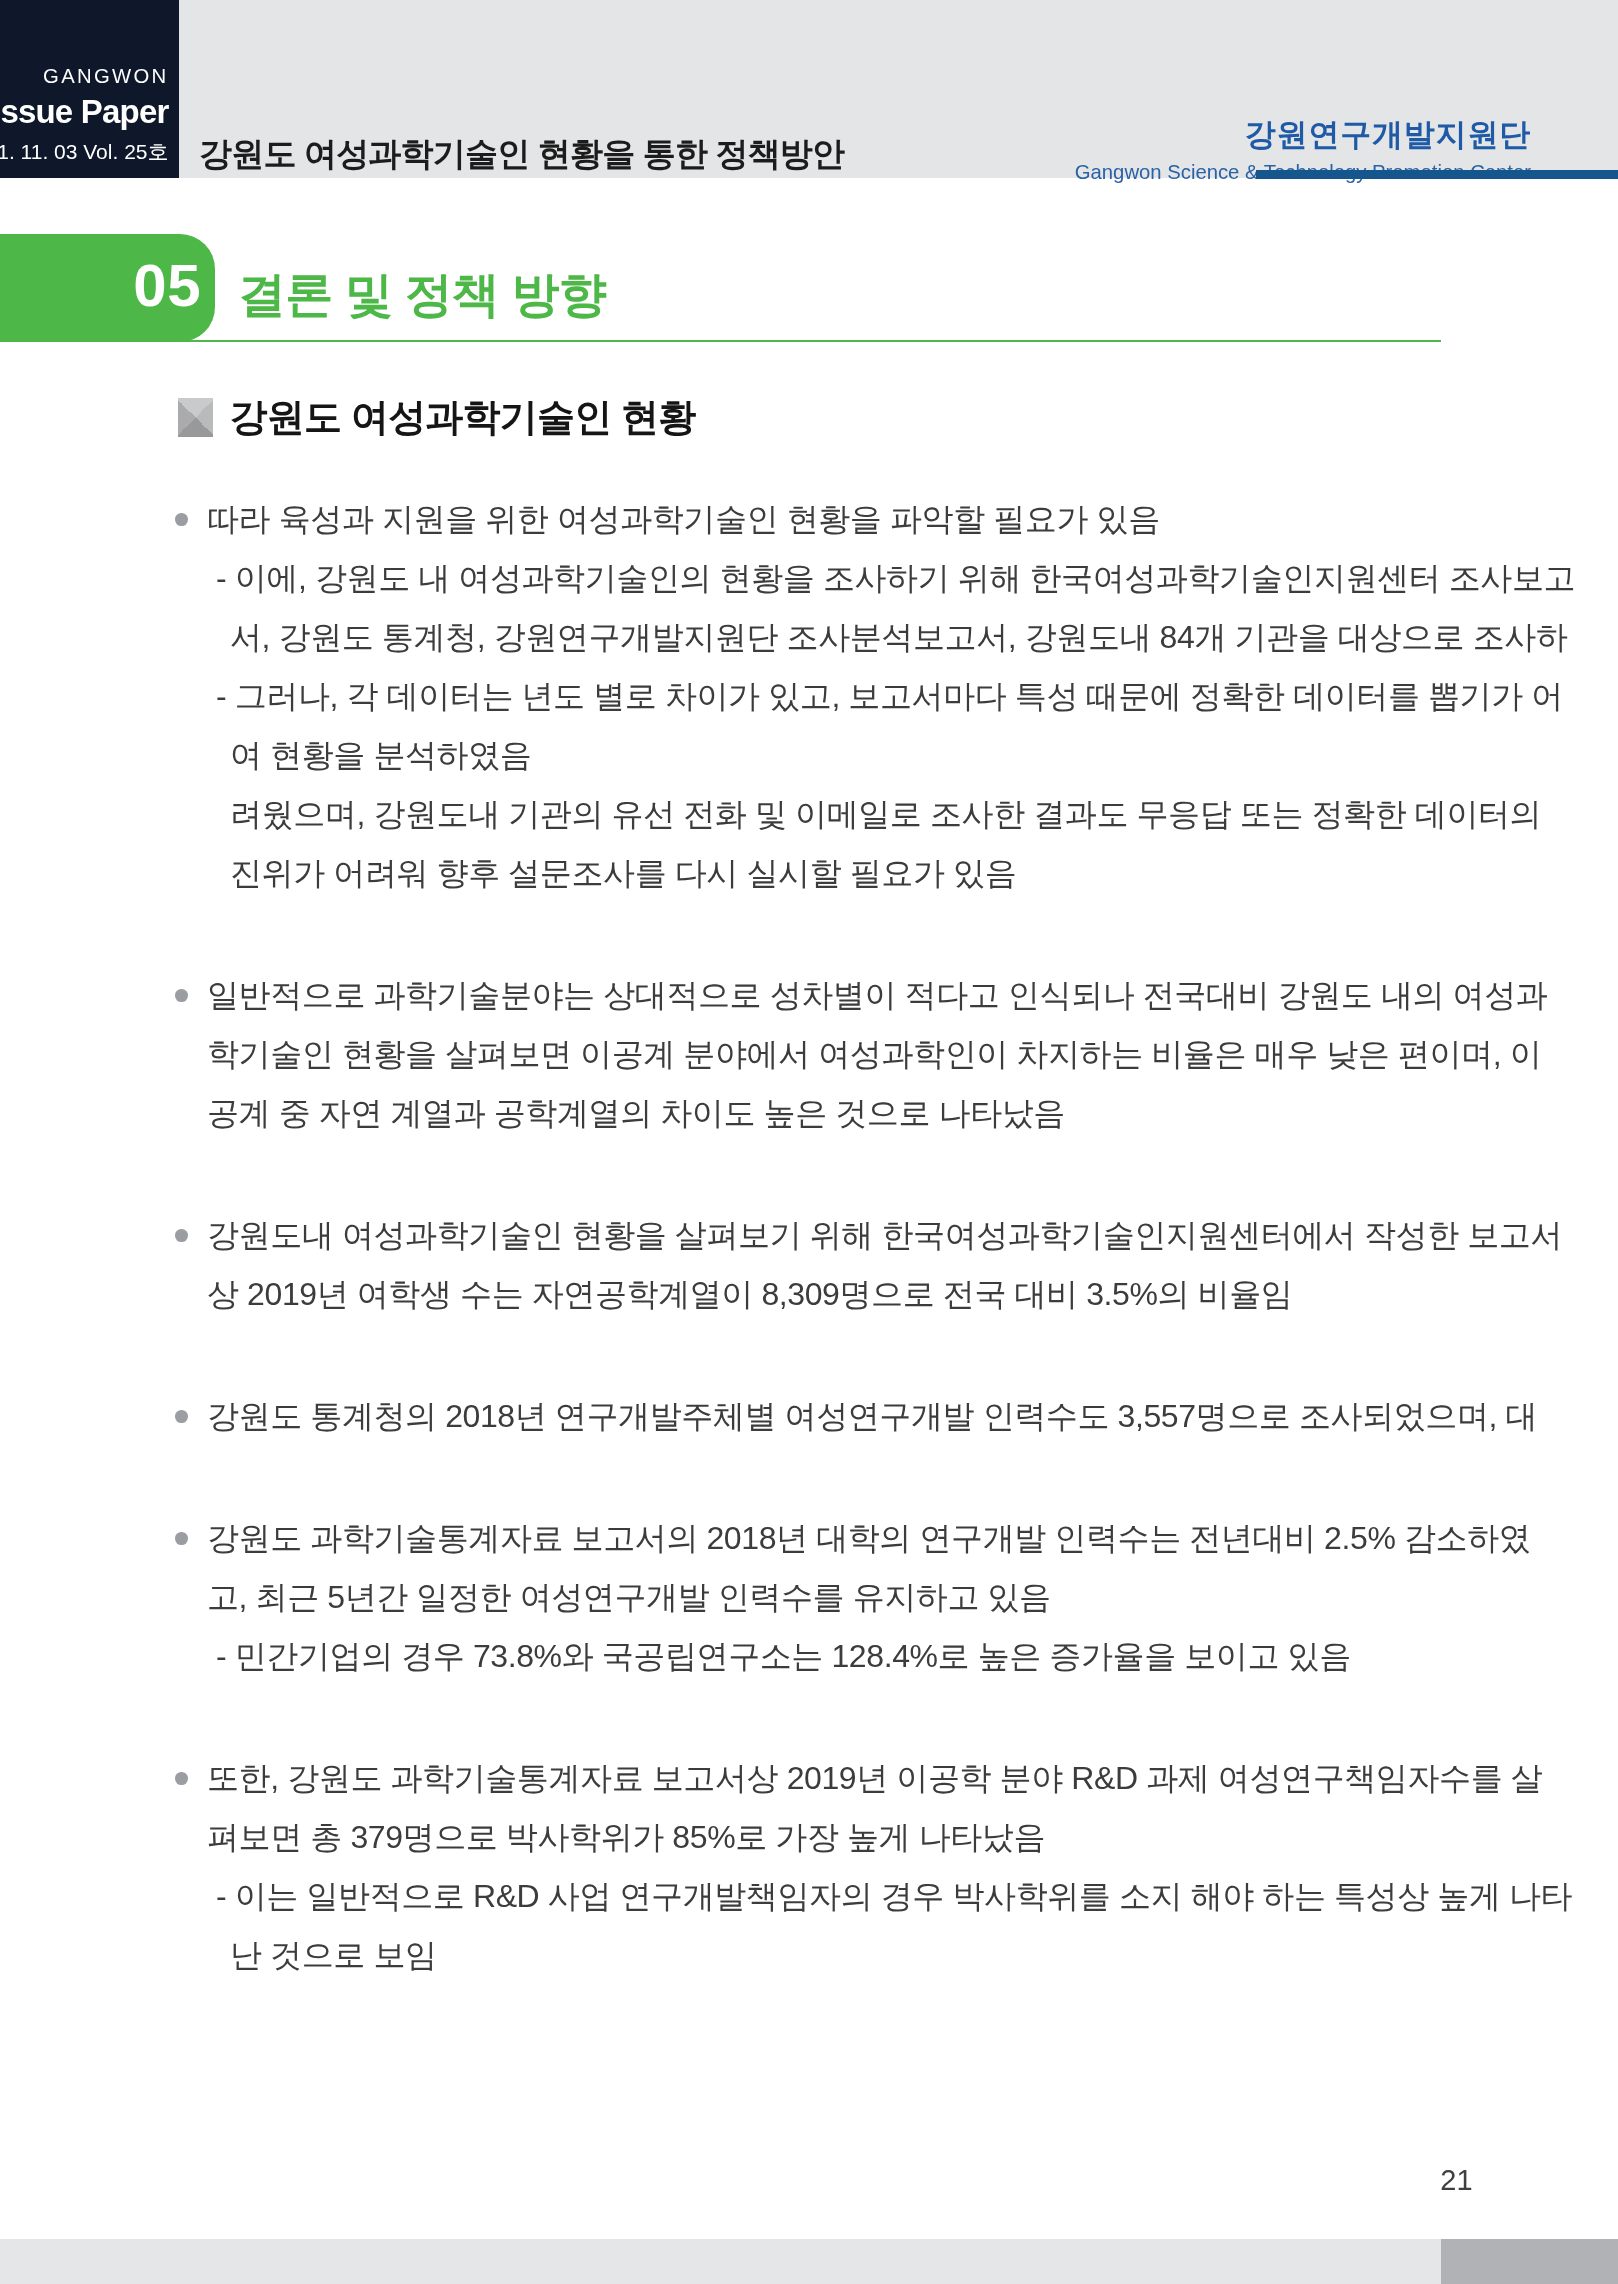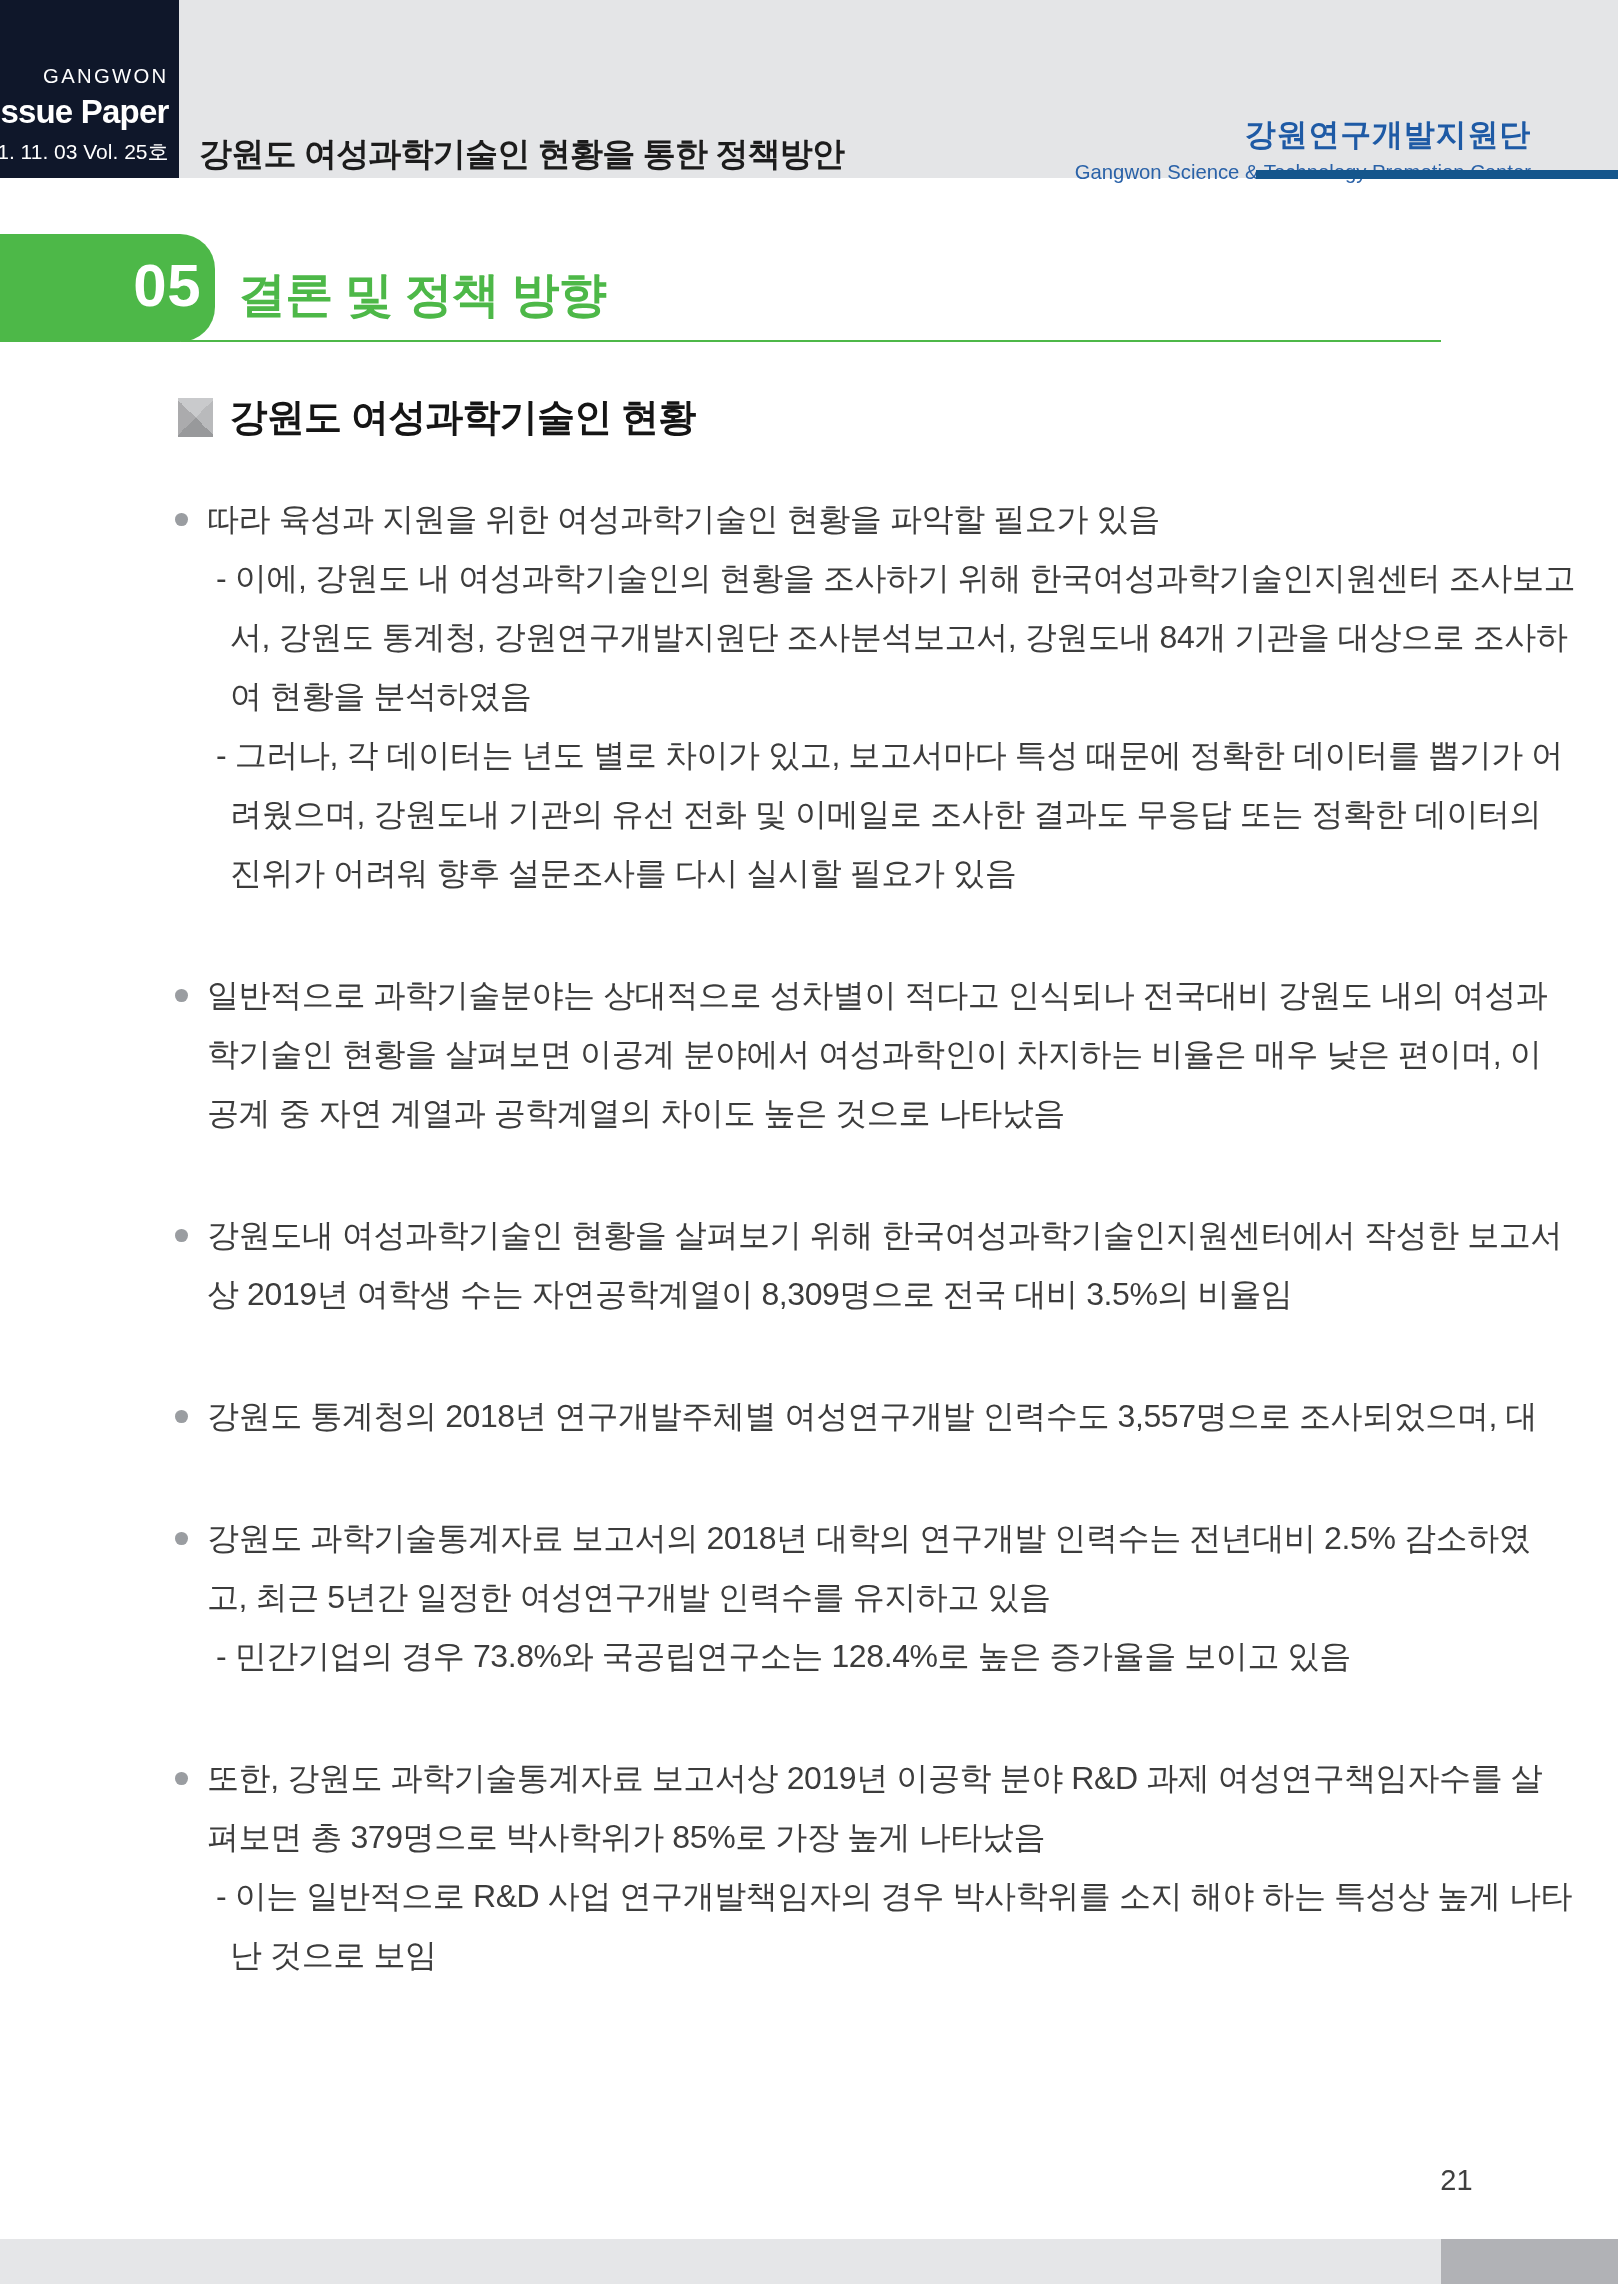--- a/index.html
+++ b/index.html
@@ -115,22 +115,22 @@
     <span class="diamond"></span>
     <h2>강원도 여성과학기술인 현황</h2>
   </div>
 
   <main class="bullets" id="bullets">
       <div class="bullet-block">
         <div class="line ind0"><span class="dot"></span></div>
         <div class="line ind1"><span>따라 육성과 지원을 위한 여성과학기술인 현황을 파악할 필요가 있음</span></div>
         <div class="line ind2"><span>- 이에, 강원도 내 여성과학기술인의 현황을 조사하기 위해 한국여성과학기술인지원센터 조사보고</span></div>
         <div class="line ind3"><span>서, 강원도 통계청, 강원연구개발지원단 조사분석보고서, 강원도내 84개 기관을 대상으로 조사하</span></div>
+        <div class="line ind2"><span>- 그러나, 각 데이터는 년도 별로 차이가 있고, 보고서마다 특성 때문에 정확한 데이터를 뽑기가 어</span></div>
         <div class="line ind3"><span>여 현황을 분석하였음</span></div>
-        <div class="line ind2"><span>- 그러나, 각 데이터는 년도 별로 차이가 있고, 보고서마다 특성 때문에 정확한 데이터를 뽑기가 어</span></div>
         <div class="line ind3"><span>려웠으며, 강원도내 기관의 유선 전화 및 이메일로 조사한 결과도 무응답 또는 정확한 데이터의</span></div>
         <div class="line ind3"><span>진위가 어려워 향후 설문조사를 다시 실시할 필요가 있음</span></div>
       </div>
       <div class="bullet-block">
         <div class="line ind0"><span class="dot"></span><span>일반적으로 과학기술분야는 상대적으로 성차별이 적다고 인식되나 전국대비 강원도 내의 여성과</span></div>
         <div class="line ind1"><span>학기술인 현황을 살펴보면 이공계 분야에서 여성과학인이 차지하는 비율은 매우 낮은 편이며, 이</span></div>
         <div class="line ind1"><span>공계 중 자연 계열과 공학계열의 차이도 높은 것으로 나타났음</span></div>
       </div>
       <div class="bullet-block">
         <div class="line ind0"><span class="dot"></span><span>강원도내 여성과학기술인 현황을 살펴보기 위해 한국여성과학기술인지원센터에서 작성한 보고서</span></div>

